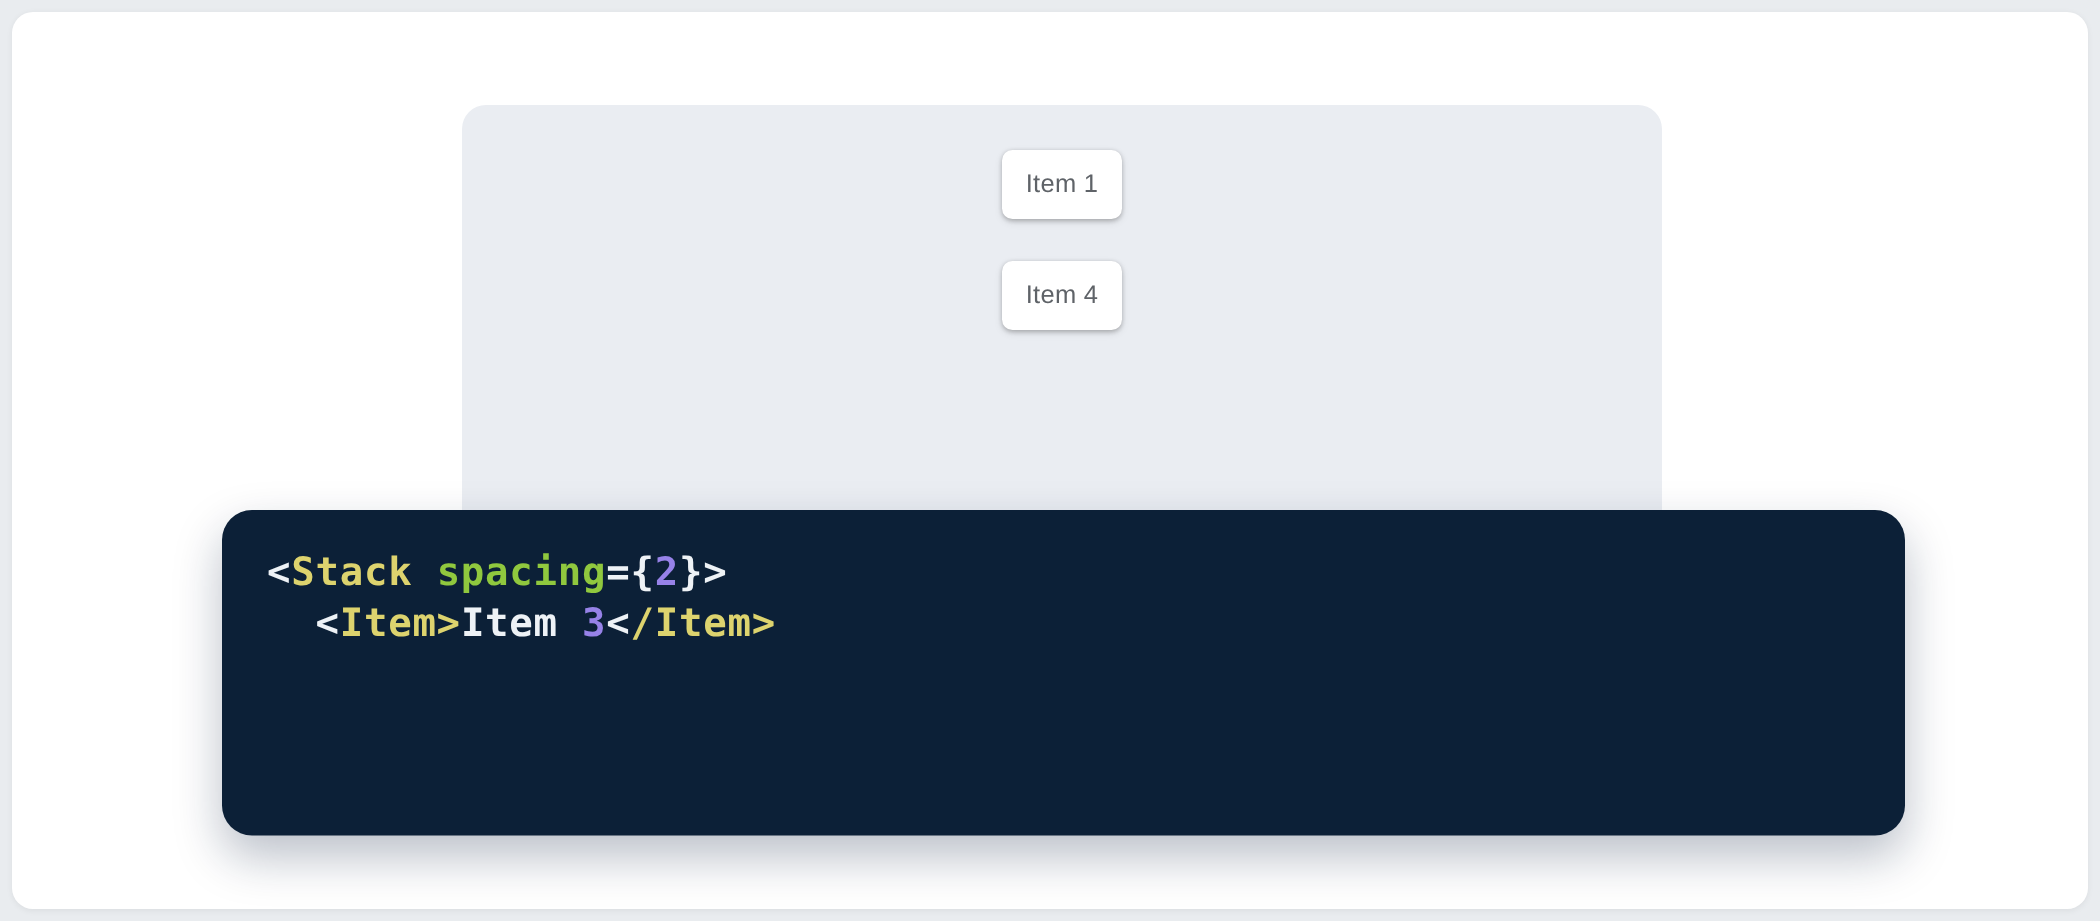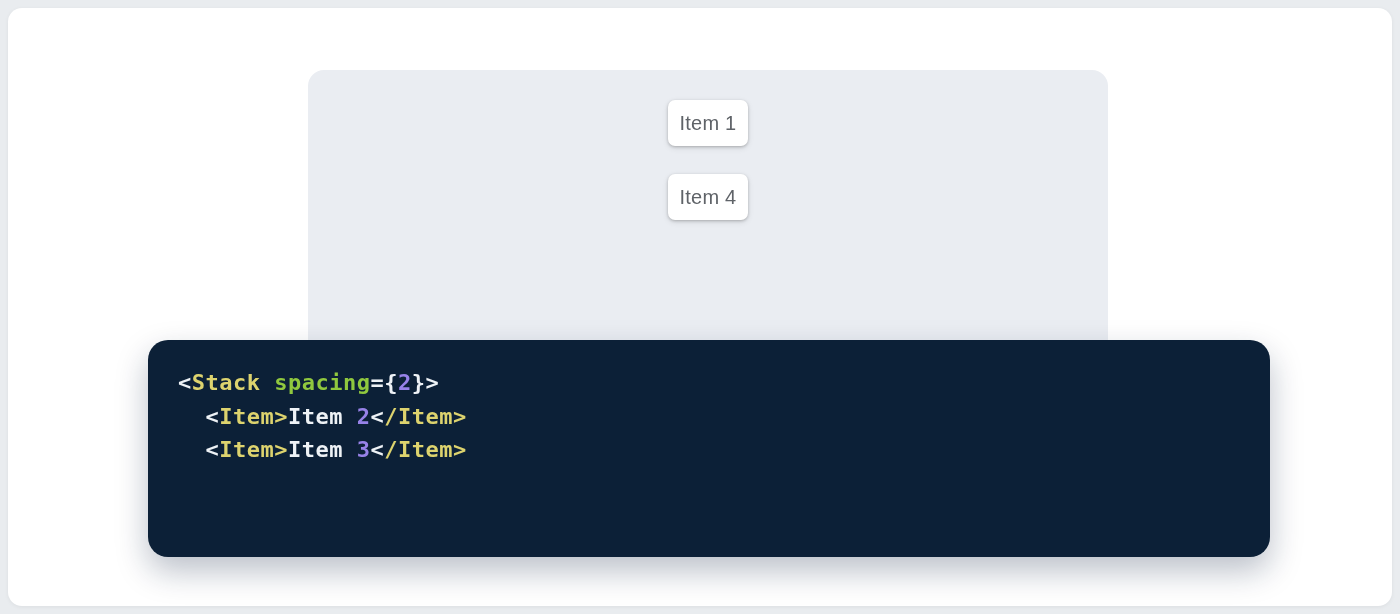--- a/index.html
+++ b/index.html
@@ -37,38 +37,38 @@
   .stack-item {
     width: 80px;
     height: 46px;
     background: #ffffff;
     border-radius: 7px;
     box-shadow: 0 1px 3px rgba(0,0,0,0.22), 0 2px 6px rgba(0,0,0,0.10);
     display: flex;
     align-items: center;
     justify-content: center;
     color: var(--item-text, #5f6368);
-    font-size: 20px;
+    font-size: 17px;
     letter-spacing: 0.2px;
     white-space: nowrap;
   }
   .code-block {
     position: absolute;
     left: 140px;
     top: 332px;
     width: 1122px;
     height: 217px;
     box-sizing: border-box;
     background: var(--code-bg, #0c2037);
     border-radius: 20px;
     box-shadow: 0 14px 32px rgba(10, 30, 60, 0.28);
     padding: 26px 30px;
     z-index: 2;
     font-family: "DejaVu Sans Mono", monospace;
-    font-size: 22px;
+    font-size: 26px;
     font-weight: 600;
     line-height: 33.5px;
     letter-spacing: 0.5px;
   }
   .code-line { white-space: pre; }
   .tok-plain  { color: var(--tok-plain,  #eef2f6); }
   .tok-tag    { color: var(--tok-tag,    #ddd36e); }
   .tok-attr   { color: var(--tok-attr,   #90c83e); }
   .tok-number { color: var(--tok-number, #9782e8); }
 </style>
@@ -78,18 +78,17 @@
 <div class="page-card">
 
   <div class="stack-panel">
     <div class="stack-item">Item 1</div>
     <div class="stack-item">Item 4</div>
   </div>
 
   <div class="code-block">
     <div>
         <div class="code-line"><span class="tok-plain">&lt;</span><span class="tok-tag">Stack</span><span class="tok-plain"> </span><span class="tok-attr">spacing</span><span class="tok-plain">={</span><span class="tok-number">2</span><span class="tok-plain">}&gt;</span></div>
-        <div class="code-line"><span class="tok-plain">  </span><span class="tok-plain">&lt;</span><span class="tok-tag">Item&gt;</span><span class="tok-plain">Item </span><span class="tok-number">2</span><span class="tok-plain">&lt;</span><span class="tok-tag">/Item&gt;</span></div>
         <div class="code-line"><span class="tok-plain">  </span><span class="tok-plain">&lt;</span><span class="tok-tag">Item&gt;</span><span class="tok-plain">Item </span><span class="tok-number">3</span><span class="tok-plain">&lt;</span><span class="tok-tag">/Item&gt;</span></div>
       </div>
   </div>
 
 </div>
 
 </body></html>

